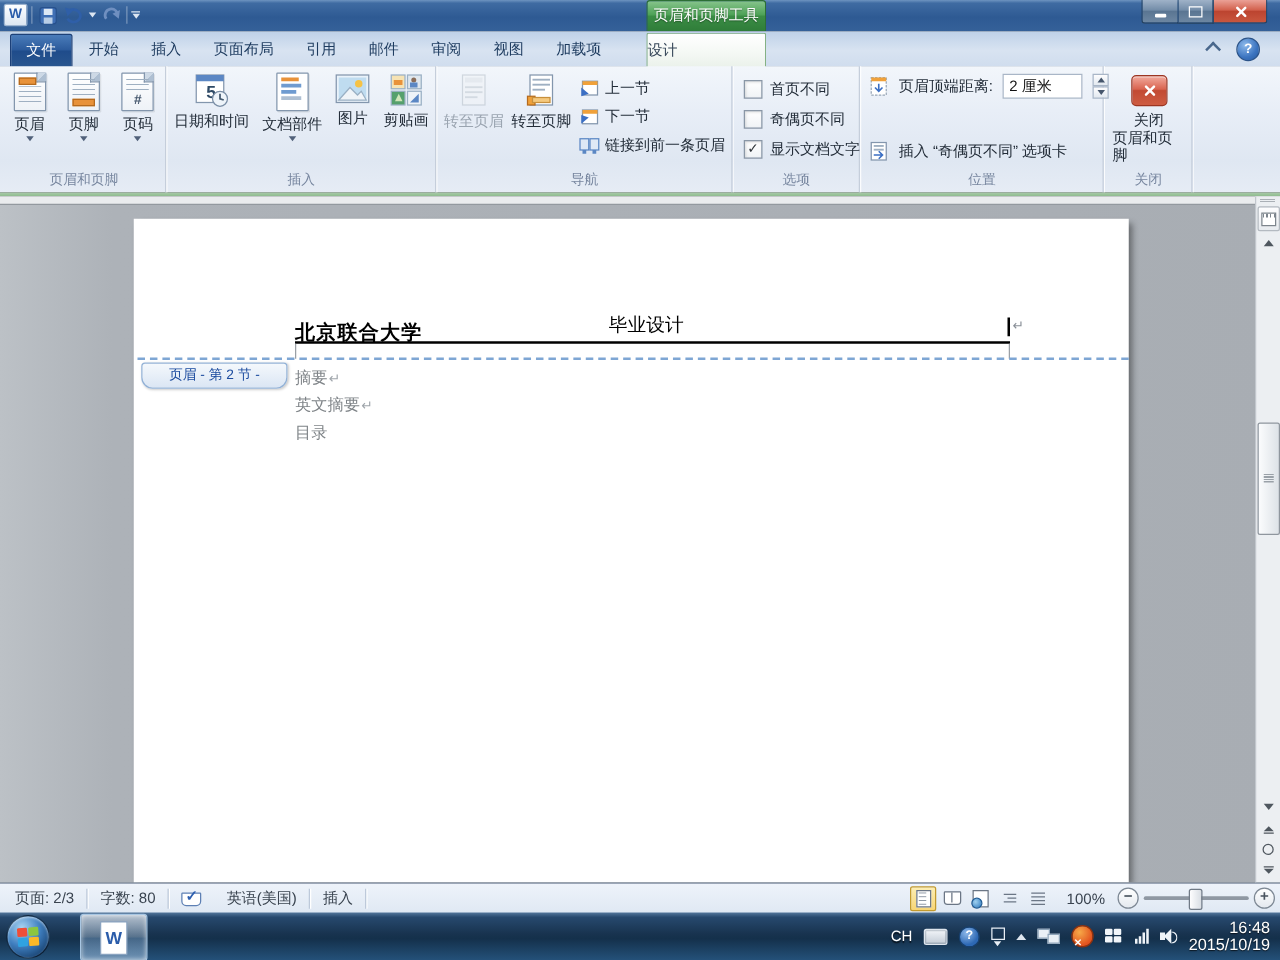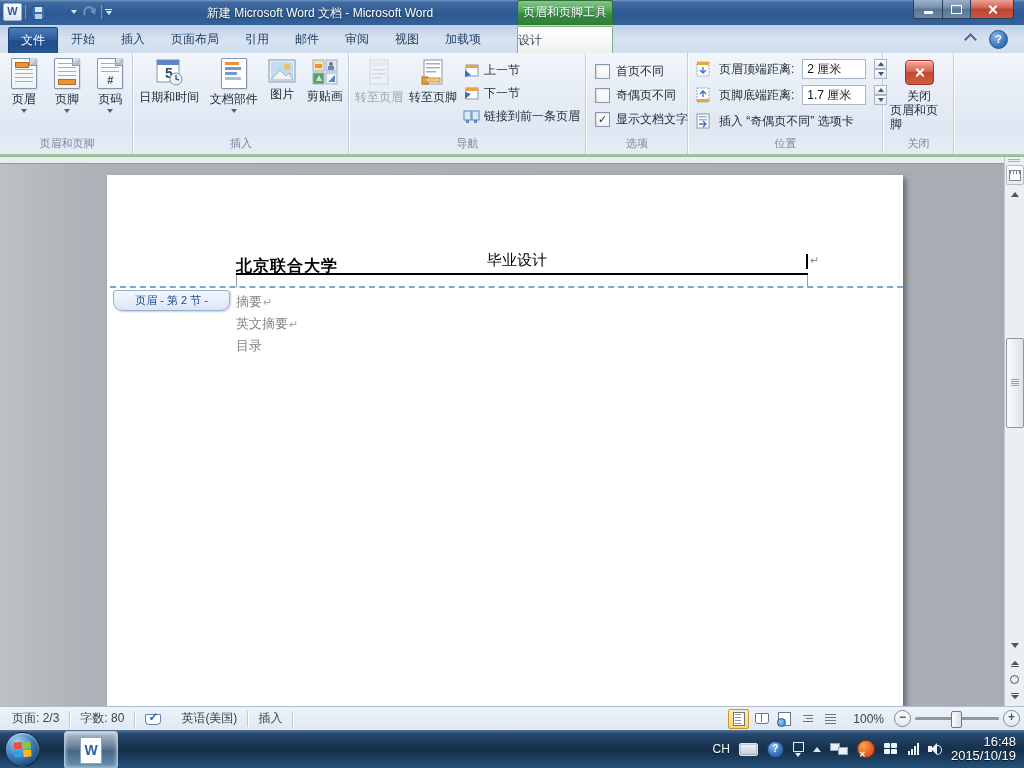--- a/index.html
+++ b/index.html
@@ -259,21 +259,20 @@
           <path d="M3 10 A5 5 0 1 1 12 8" fill="none" stroke="#6f8fc0" stroke-width="2.2"></path>
           <polygon points="14,3 13,10 8,6" fill="#6f8fc0"></polygon>
         </svg>
       </div>
       <div class="qat-sep"></div>
       <div class="qat-more">
         <div class="bar"></div>
         <div class="caret-down"></div>
       </div>
     </div>
-    <div id="title-text" class="abs">新建 Microsoft Word 文档 - Microsoft Word</div>
     <div id="ctx-tool-header" class="abs">页眉和页脚工具</div>
     <div id="win-controls" class="abs">
       <div id="btn-minimize" class="win-btn">
           <div class="glyph-min"></div>
         </div>
       <div id="btn-maximize" class="win-btn">
           <div class="glyph-max"></div>
         </div>
       <div id="btn-close-win" class="win-btn">
           <div class="glyph-x"></div>
@@ -466,39 +465,20 @@
         <div class="spin-input">2 厘米</div>
         <div class="spinner">
           <div class="spin-btn">
               <div class="tri-u"></div>
             </div>
           <div class="spin-btn">
               <div class="tri-d"></div>
             </div>
         </div>
       </div>
-      <div class="pos-row" style="top:31px;">
-        <div class="mini-ic">
-          <svg width="16" height="16" viewBox="0 0 16 16">
-            <rect x="2" y="1" width="12" height="14" fill="#fff" stroke="#9aa8b8" stroke-dasharray="2 1"></rect>
-            <rect x="2" y="12" width="12" height="3" fill="#f0a13a"></rect>
-            <path d="M8 10 V4 M5 7 L8 4 L11 7" stroke="#3b6fc4" stroke-width="1.3" fill="none"></path>
-          </svg>
-        </div>
-        <div class="pos-lbl">页脚底端距离:</div>
-        <div class="spin-input">1.7 厘米</div>
-        <div class="spinner">
-          <div class="spin-btn">
-              <div class="tri-u"></div>
-            </div>
-          <div class="spin-btn">
-              <div class="tri-d"></div>
-            </div>
-        </div>
-      </div>
       <div class="pos-row" style="top:57px;">
         <div class="mini-ic">
           <svg width="16" height="16" viewBox="0 0 16 16">
             <rect x="2" y="1" width="12" height="14" fill="#fff" stroke="#8396ad"></rect>
             <rect x="4" y="3" width="8" height="1.5" fill="#9fb0c2"></rect>
               <rect x="4" y="6" width="8" height="1.5" fill="#9fb0c2"></rect>
             <path d="M4 11 H11 M8 8 L11 11 L8 14" stroke="#3b6fc4" stroke-width="1.3" fill="none"></path>
           </svg>
         </div>
         <div class="pos-lbl">插入 “奇偶页不同” 选项卡</div>

